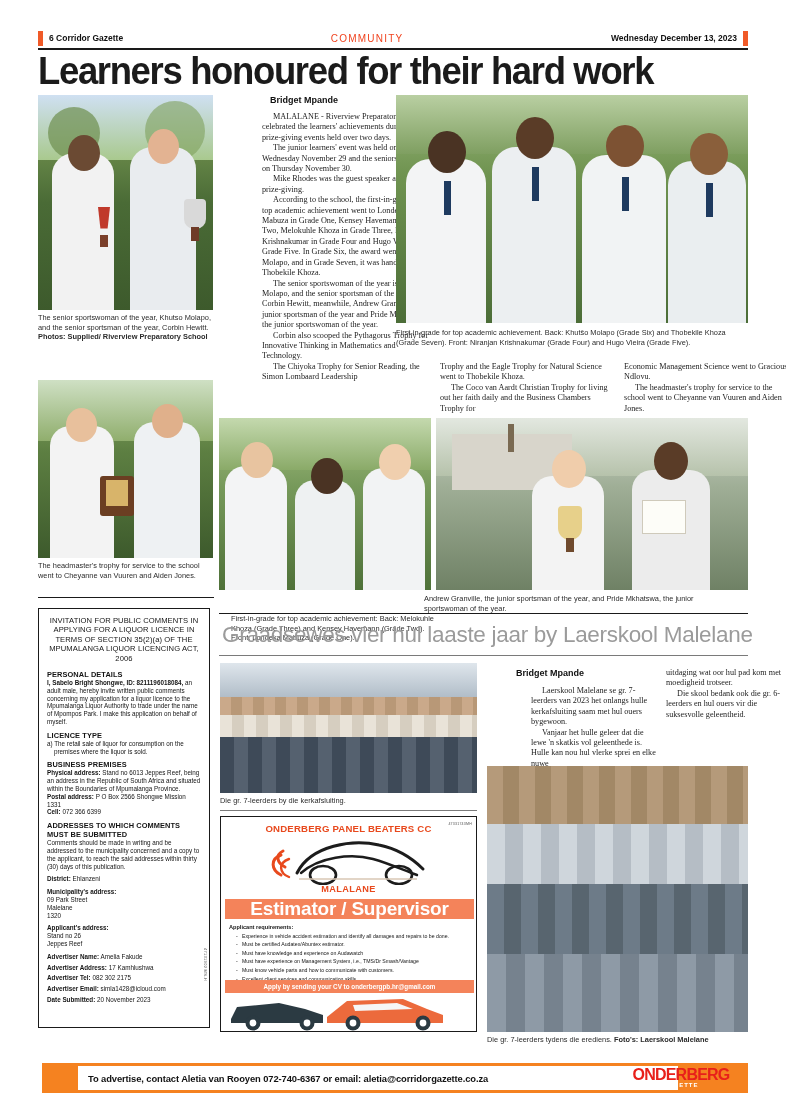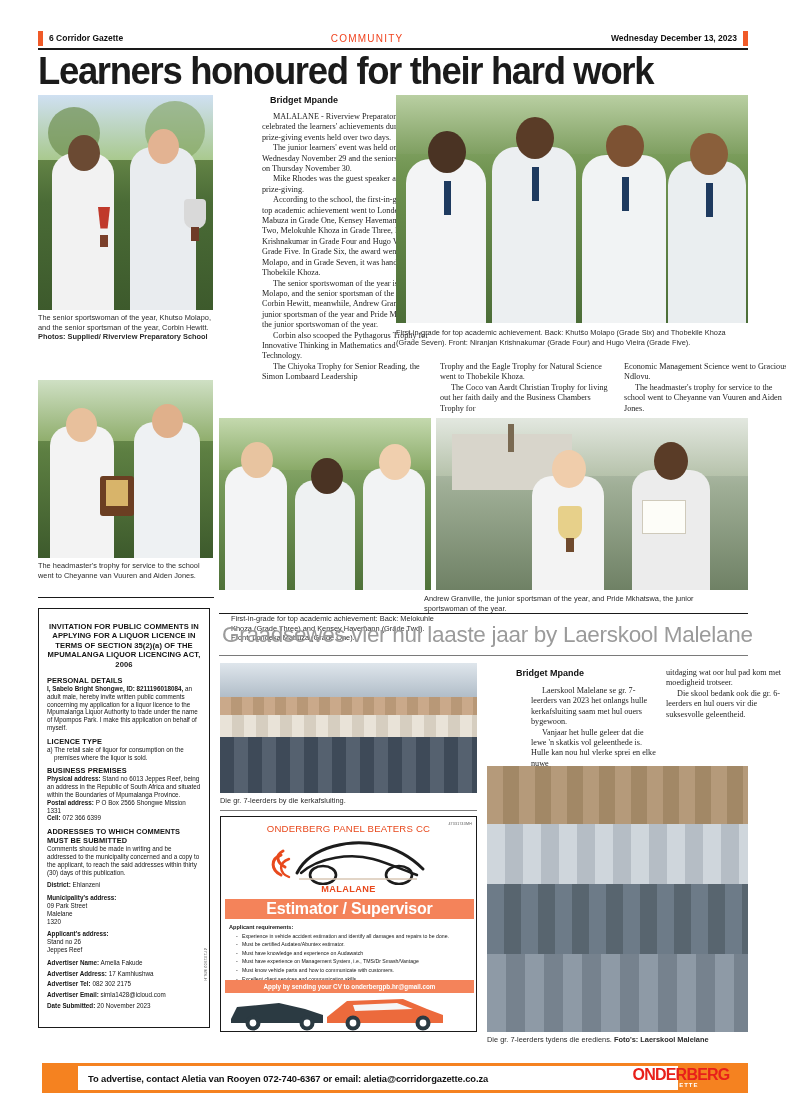--- a/index.html
+++ b/index.html
@@ -54,22 +54,22 @@
   .hrthin { position:absolute; background:#7a7a7a; height:0.6px;}
 
   
   .liquor {
     position:absolute; left:38px; top:608px; width:172px; height:420px;
     border:1.2px solid #1a1a1a; background:#fff; padding:7px 8px 4px 8px;
     font-family:"Liberation Sans", sans-serif; color:#141414;
     overflow:hidden;
   }
   .liquor h3 {
-    margin:6px 0 7px 0; font-size:7.6px; line-height:9.4px; text-align:center;
-    font-weight:700; letter-spacing:0.1px;
+    margin:0 0 7px 0; font-size:7.6px; line-height:9.4px; text-align:center;
+    font-weight:400; letter-spacing:0.1px;
   }
   .liquor h4 { margin:0; font-size:7.4px; font-weight:700; letter-spacing:0.1px; }
   .liquor p { margin:0 0 5px 0; font-size:6.3px; line-height:7.8px; }
   .liquor .ind { padding-left:7px; text-indent:-7px; }
   .liquor b { font-weight:700; }
   .sidecode {
     position:absolute; right:1px; bottom:46px; font-size:4px; color:#555;
     writing-mode:vertical-rl; letter-spacing:0.3px;
   }
 
@@ -79,26 +79,26 @@
     font-weight:400; font-size:22.5px; line-height:26px; color:#9b9b9b;
     letter-spacing:-0.3px; white-space:nowrap;
   }
 
   
   .pbad {
     position:absolute; left:220px; top:816px; width:257px; height:216px;
     border:1.2px solid #1a1a1a; background:#fff; overflow:hidden;
   }
   .pb-title { position:absolute; left:0; top:6px; width:100%; text-align:center;
-              color:#e8491d; font-weight:400; font-size:9.6px; letter-spacing:0.2px;}
+              color:#e8491d; font-weight:700; font-size:9.6px; letter-spacing:0.2px;}
   .pb-code { position:absolute; right:4px; top:5px; font-size:3.6px; color:#555; letter-spacing:0.2px;}
   .pb-mala { position:absolute; left:0; top:67px; width:100%; text-align:center;
              color:#e8491d; font-weight:700; font-size:9.2px; letter-spacing:0.4px;}
   .pb-band { position:absolute; left:4px; top:82px; width:249px; height:20px; background:#f4835a; }
-  .pb-band span { display:block; text-align:center; color:#fff; font-weight:700; font-size:16px; line-height:20px; letter-spacing:-0.2px;}
+  .pb-band span { display:block; text-align:center; color:#fff; font-weight:700; font-size:19px; line-height:20px; letter-spacing:-0.2px;}
   .pb-req { position:absolute; left:8px; top:107px; width:240px; font-size:5.2px; line-height:7.6px; color:#161616;}
   .pb-req .h { font-weight:700; font-size:5.6px; }
   .pb-req ul { margin:1px 0 0 0; padding-left:7px; list-style:none;}
   .pb-req li { position:relative; padding-left:6px; margin-bottom:1px;}
   .pb-req li:before { content:"-"; position:absolute; left:0; top:0;}
   .pb-apply { position:absolute; left:4px; top:163px; width:249px; height:13px; background:#f4835a;}
   .pb-apply span { display:block; text-align:center; color:#fff; font-weight:700; font-size:6.3px; line-height:13px;}
 
   
   .footbar {

